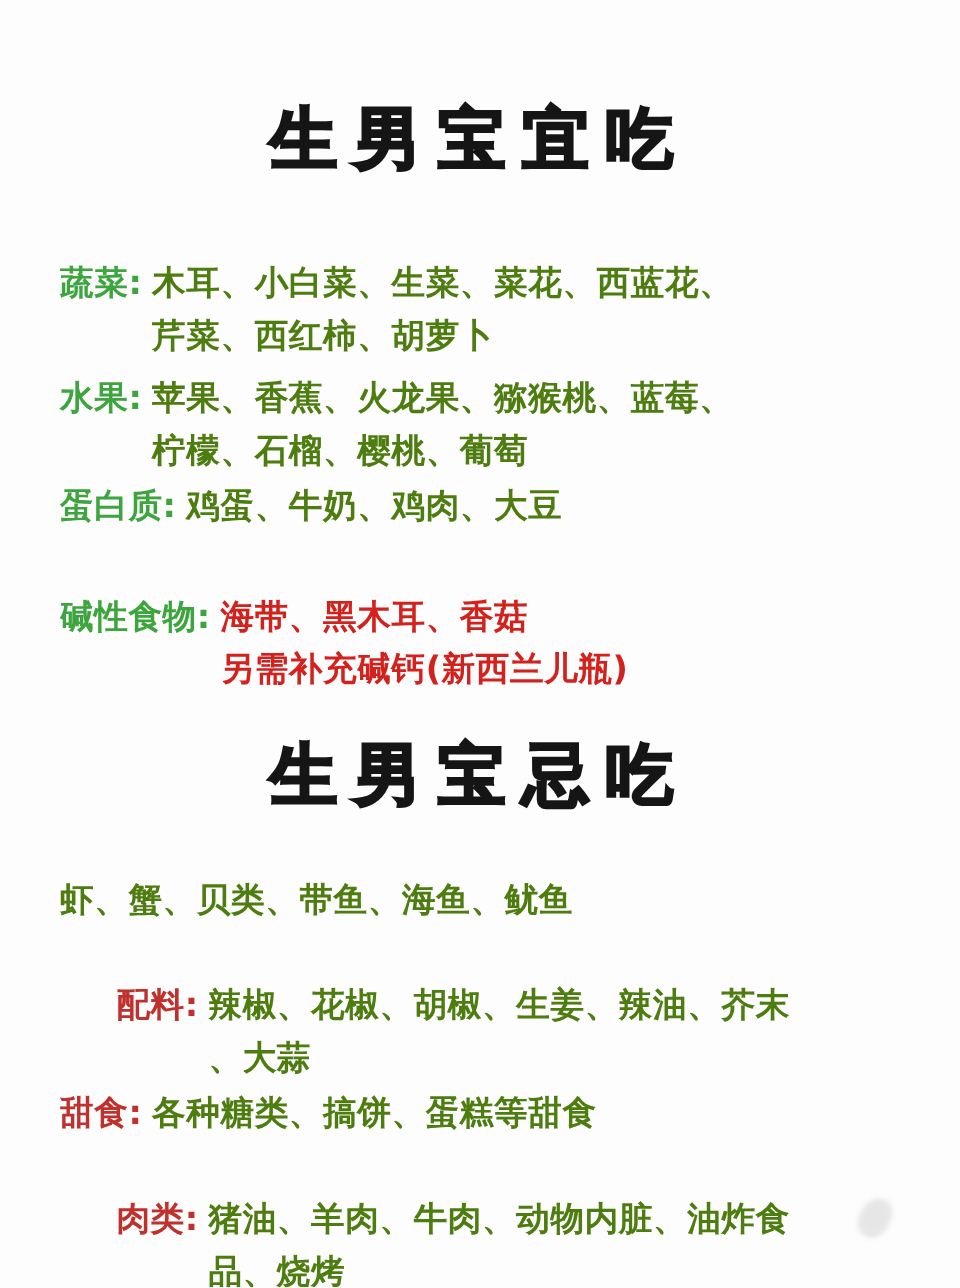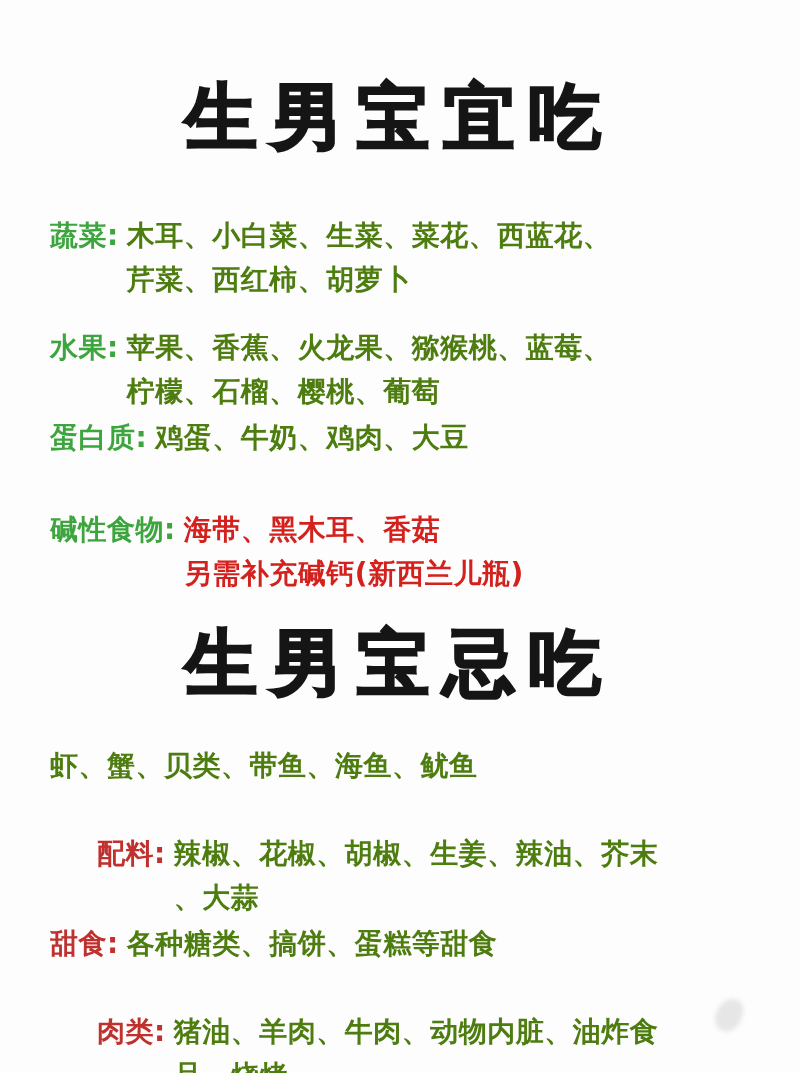--- a/index.html
+++ b/index.html
@@ -9,21 +9,21 @@
     font-family:"DejaVu Sans", sans-serif;
   }
   .page {
     position:relative;
     width:800px; height:1073px;
     background:#fdfdfd;
     overflow:hidden;
   }
   .title {
     text-align:center;
-    font-size:72px;
+    font-size:56px;
     line-height:114px;
     font-weight:900;
     color:#151515;
     letter-spacing:14px;
     -webkit-text-stroke:2.5px #151515;
     white-space:nowrap;
   }
   .title-eat   { padding-top:60px; margin-bottom:40px; }
   .title-avoid { margin-top:10px; margin-bottom:24px; }
 
@@ -38,21 +38,21 @@
     letter-spacing:0.5px;
   }
   .section-label { white-space:nowrap; margin-right:8px; }
   .section-content { white-space:pre-line; flex:1; }
 
   .label-green { color:#3da53d; }
   .label-red   { color:#c0302d; }
   .text-black  { color:#4d7c0f; }
   .text-red    { color:#d3221e; }
 
-  .mt-sm { margin-top:24px; }
+  .mt-sm { margin-top:8px; }
   .mt-xs { margin-top:2px; }
   .mt-lg { margin-top:48px; }
   .mt-row { margin-top:44px;margin-left:47px; }
 
   .watermark {
     position:absolute;
     right:58px; top:998px;
     width:26px; height:34px;
     border-radius:60% 40% 55% 45%;
     background:#bdbdbd;

